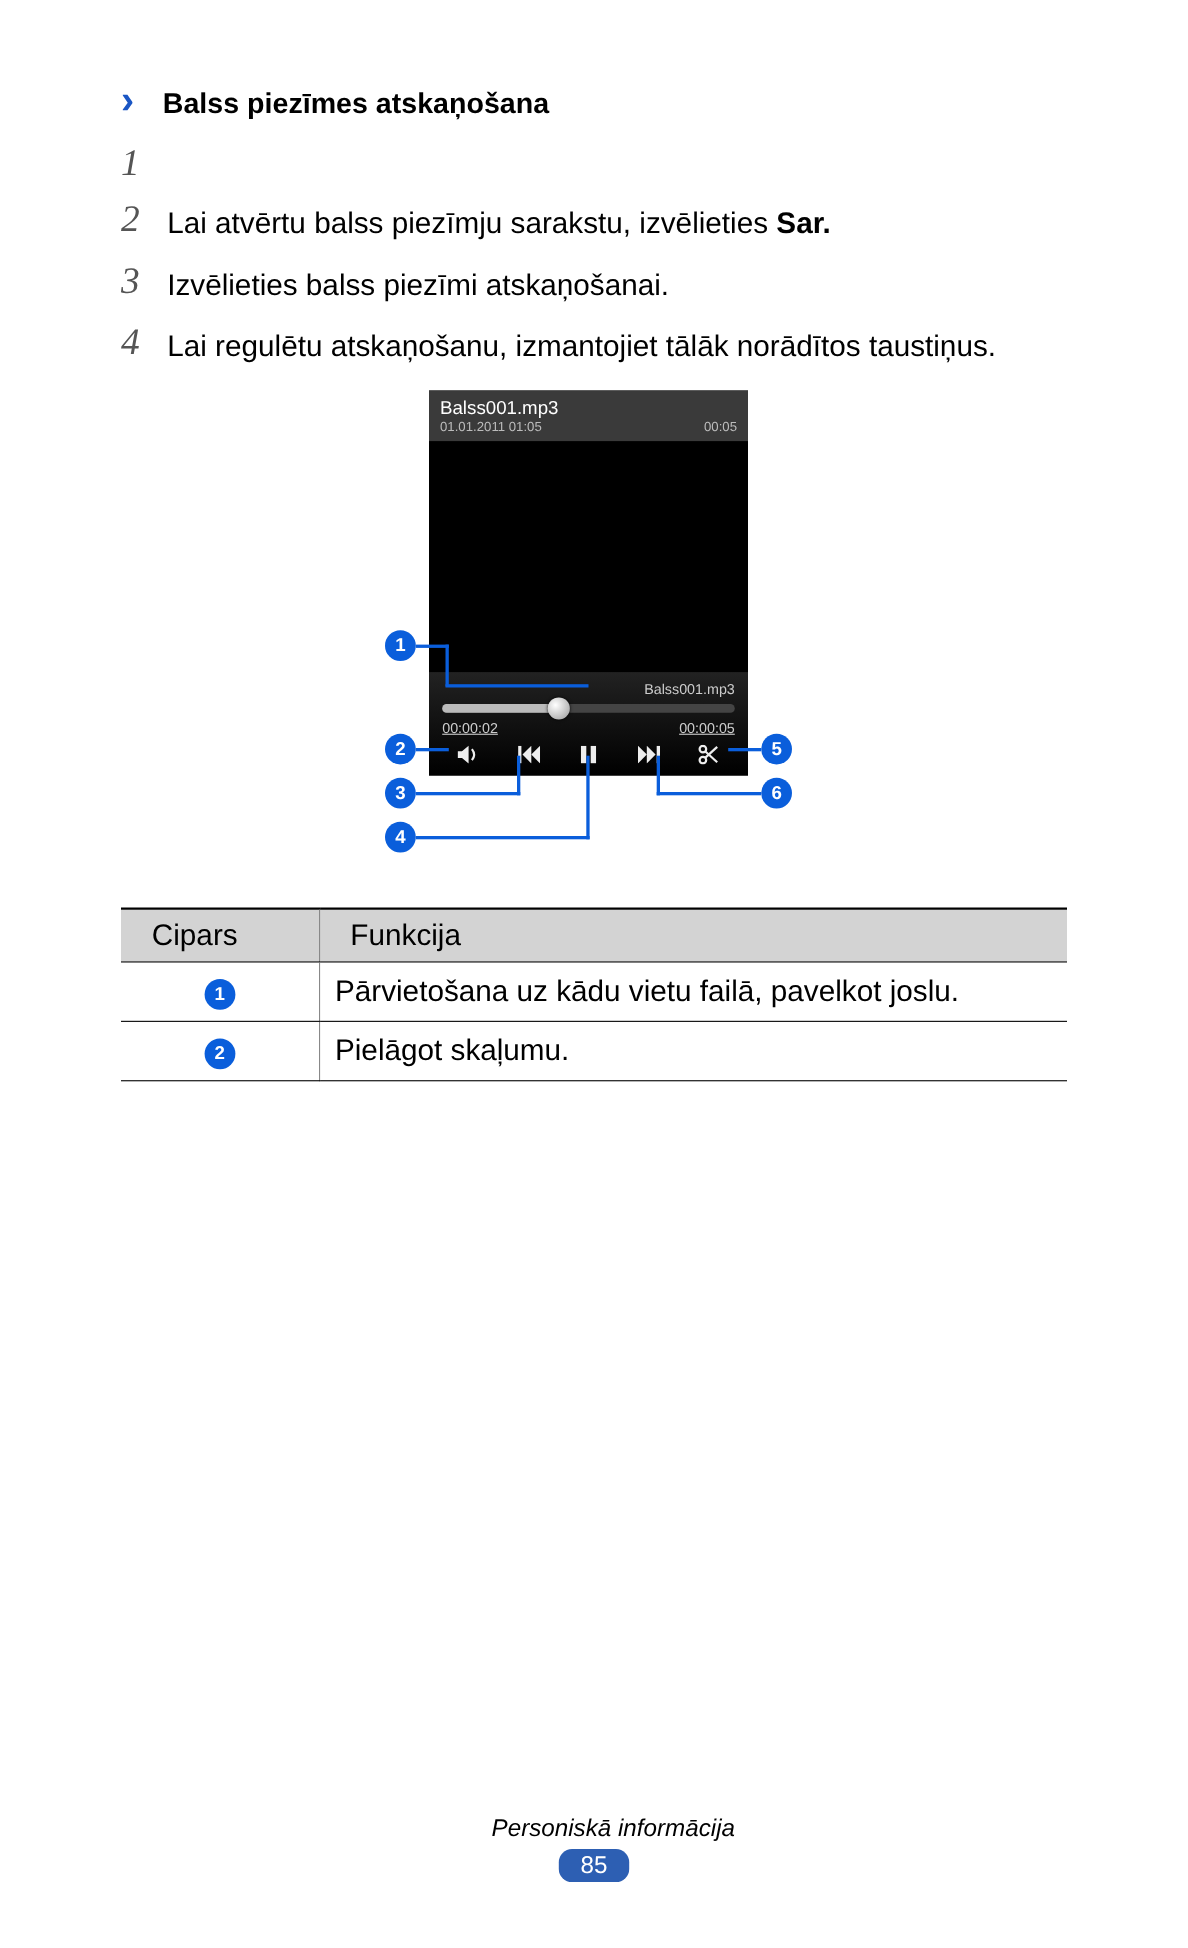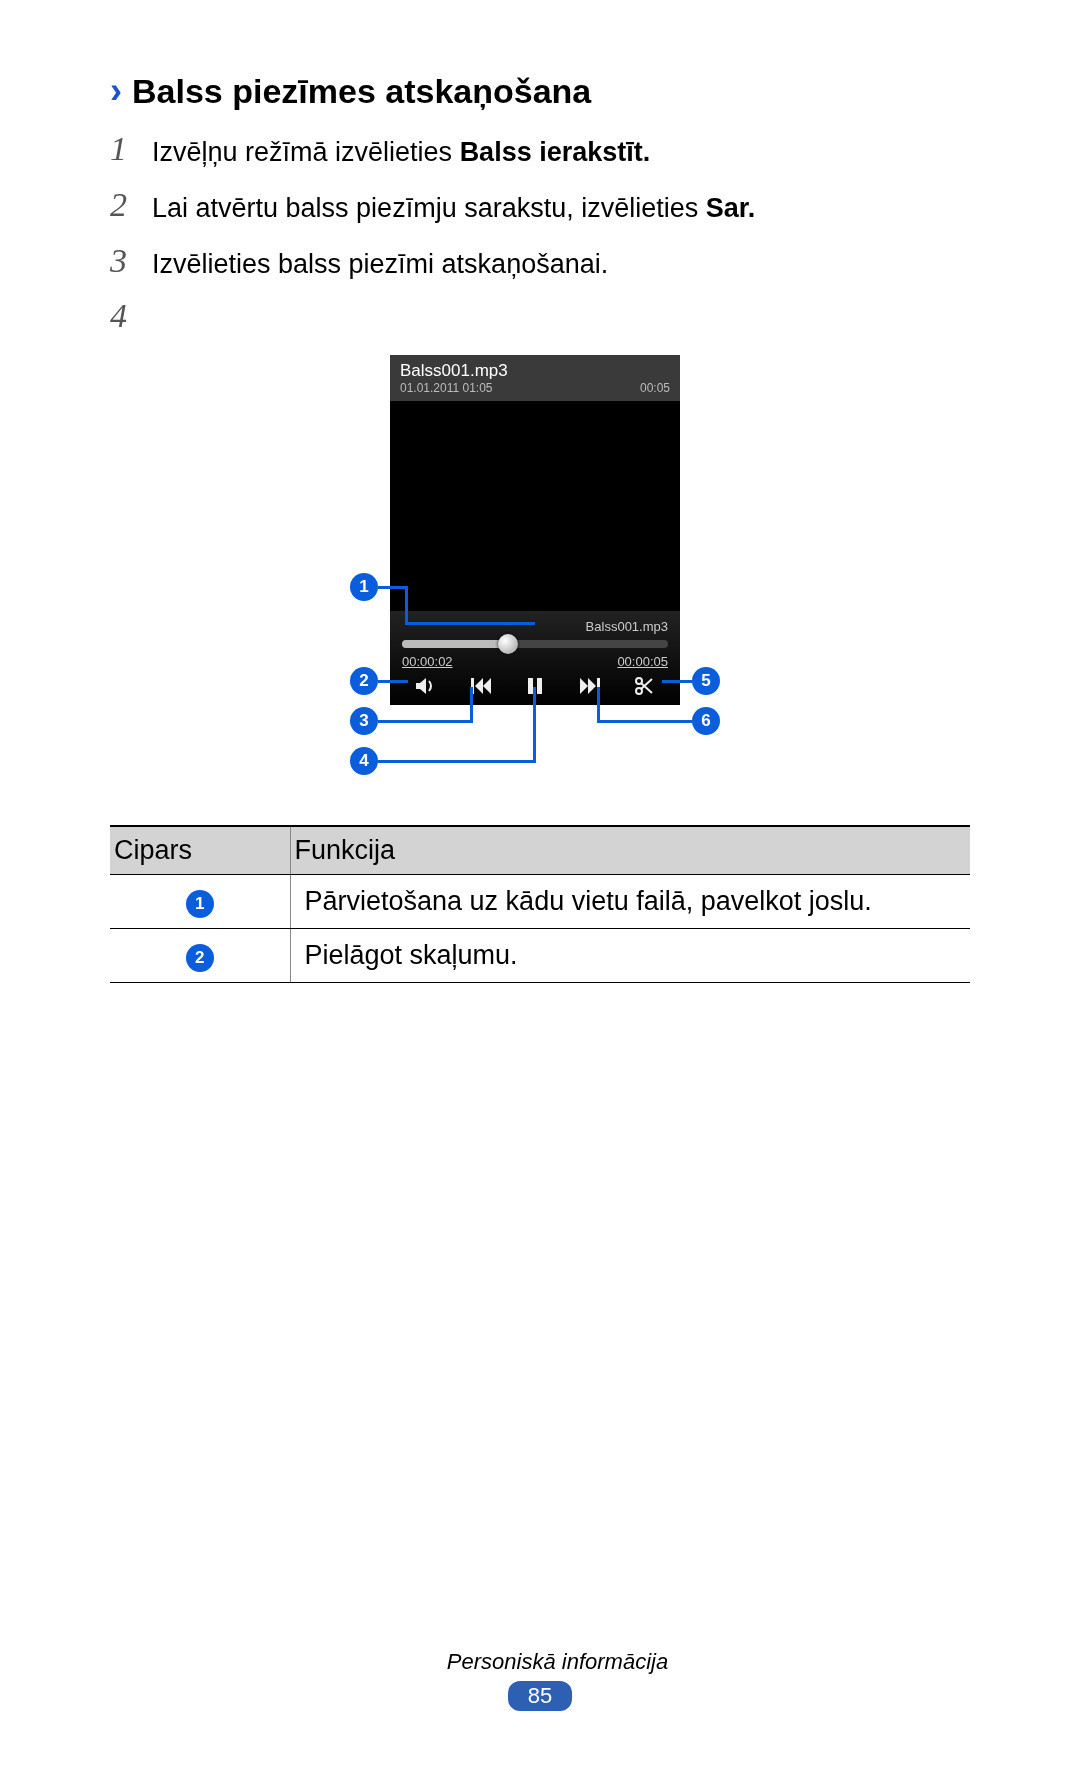--- a/index.html
+++ b/index.html
@@ -19,22 +19,23 @@
     align-items: baseline;
     margin-bottom: 18px;
   }
   .chevron {
     color: #1a56c4;
     font-size: 36px;
     font-weight: bold;
     margin-right: 10px;
   }
   .heading-text {
-    font-size: 34px;
+    font-size: 26px;
     font-weight: bold;
+    margin-left: 16px;
   }
   .step {
     display: flex;
     align-items: flex-start;
     margin-bottom: 14px;
   }
   .step-num {
     font-family: Georgia, "Times New Roman", serif;
     font-style: italic;
     font-size: 34px;
@@ -169,21 +170,21 @@
   table.func {
     width: 100%;
     border-collapse: collapse;
     font-size: 27px;
     margin-top: 10px;
   }
   table.func th {
     background: #d3d3d3;
     font-weight: normal;
     text-align: left;
-    padding: 8px 4px;
+    padding: 8px 28px;
     border-top: 2px solid #000;
     border-bottom: 1px solid #000;
   }
   table.func th:first-child { width: 180px; border-right: 1px solid #888; }
   table.func td {
     padding: 10px 14px;
     border-bottom: 1px solid #000;
     vertical-align: middle;
   }
   table.func td:first-child {
@@ -229,38 +230,38 @@
 
 <div class="page">
   <div class="section-heading">
     <span class="chevron">›</span>
     <span class="heading-text">Balss piezīmes atskaņošana</span>
   </div>
 
   <div>
     <div class="step">
       <div class="step-num">1</div>
-      <div class="step-text">
-        <span>Izvēļņu režīmā izvēlieties </span><span class="bold">Balss ierakstīt.</span>
-      </div>
     </div>
     <div class="step">
       <div class="step-num">2</div>
       <div class="step-text">
         <span>Lai atvērtu balss piezīmju sarakstu, izvēlieties </span><span class="bold">Sar.</span>
       </div>
     </div>
     <div class="step">
       <div class="step-num">3</div>
       <div class="step-text">
         <span>Izvēlieties balss piezīmi atskaņošanai.</span>
       </div>
     </div>
     <div class="step">
       <div class="step-num">4</div>
+      <div class="step-text">
+        <span>Lai regulētu atskaņošanu, izmantojiet tālāk norādītos taustiņus.</span>
+      </div>
     </div>
   </div>
 
   <div class="phone-wrap">
     <div class="phone">
       <div class="file-row">
         <div class="file-name">Balss001.mp3</div>
         <div class="file-meta">
           <span>01.01.2011 01:05</span>
           <span>00:05</span>

